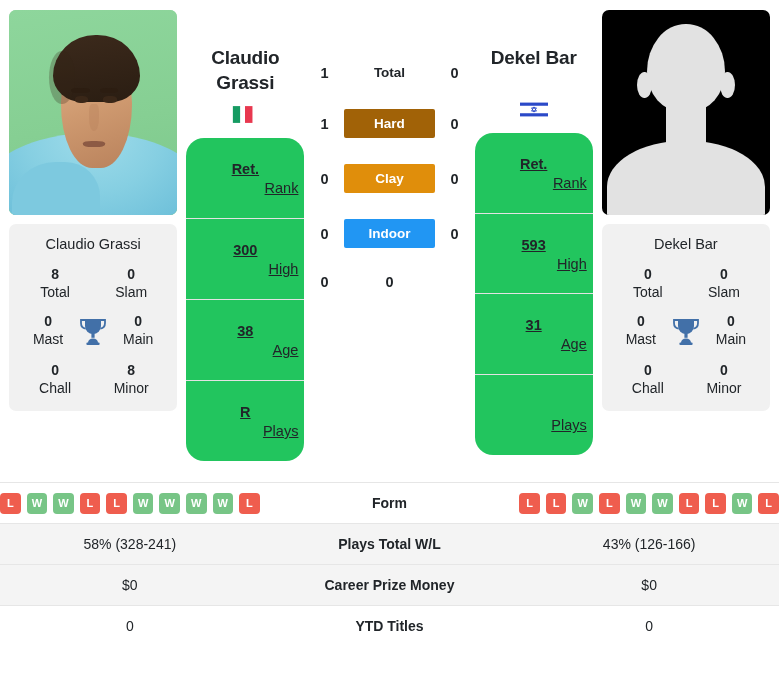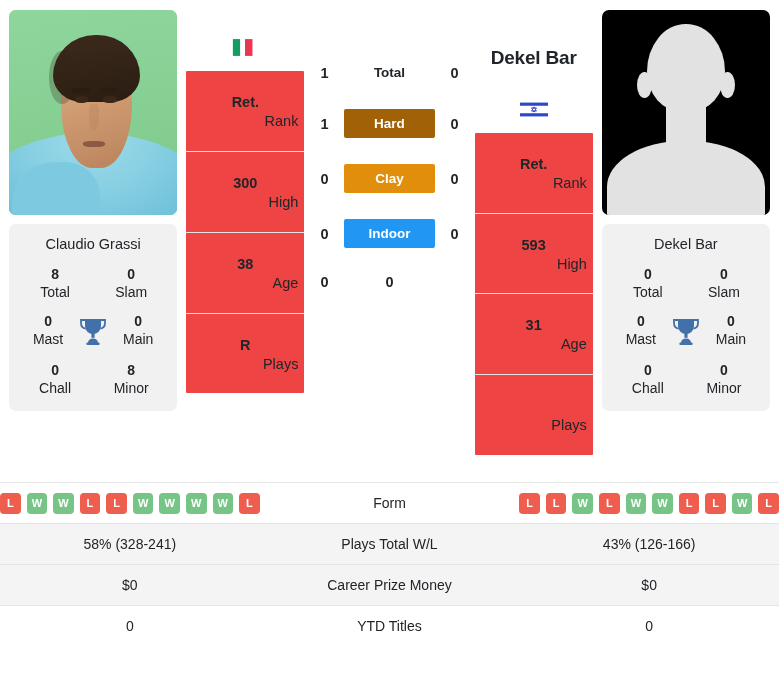--- a/index.html
+++ b/index.html
@@ -88,42 +88,42 @@
 
   
   .pname {
     text-align:center; font-size:19px; font-weight:700;
     line-height:1.3; letter-spacing:-.2px; padding: 18px 2px 0 2px;
   }
   .flagwrap { display:flex; justify-content:center; padding-top:10px; }
   .flag { width:28px; height:19px; display:block; }
 
   
-  .statstack { background:#ef4444; border-radius:1px; overflow:hidden; }
+  .statstack { background:#22c55e; border-radius:18px; overflow:hidden;text-decoration:underline; }
   .statbox { padding: 22px 6px 20px 6px; text-align:center; border-bottom:1px solid #e3e3e3; }
   .statbox:last-child { border-bottom: none; }
   .sval { font-size:14.5px; font-weight:700; line-height:1.3; min-height:19px; }
   .slab { font-size:14.5px; line-height:1.3;text-align:right; }
 
   
   .srow { display:grid; grid-template-columns: 40px 1fr 40px; align-items:center; margin-bottom: 26px; }
   .srow:last-child { margin-bottom: 0; }
   .sc { font-size:14.5px; font-weight:700; text-align:center; }
   .badge {
     text-align:center; color:#ffffff; font-size:13.5px; font-weight:700;
     padding: 7px 0; border-radius: 2px;
   }
   .badge.plain { color:#212529; font-weight:700; background:transparent; padding: 3px 0; }
 
   
   .tbl { width: 100%; border-collapse: collapse; table-layout: fixed; }
   .tbl td { height: 41px; vertical-align: middle; text-align:center; font-size:14px;
             border-top: 1px solid #e6e6e6; }
   .tbl tr.alt td { background: #f4f4f4; }
-  .tbl td.mid { font-weight:400; }
+  .tbl td.mid { font-weight:700; }
   .formcell { display:flex; justify-content:center; gap:6px; }
   .fb {
     width:21px; height:21px; border-radius:4px; color:#fff;
     font-size:11px; font-weight:700; display:flex; align-items:center; justify-content:center;
   }
   .fb.W { background:#77c586; }
   .fb.L { background:#ef5d4e; }
 </style>
 </head>
 <body>
@@ -187,20 +187,24 @@
           </div>
           <div class="gcell">
             <div class="gval">8</div>
             <div class="glab">Minor</div>
           </div>
         </div>
       </div>
     </div>
 
     <div class="col-stats">
+      <div class="pname">
+        <span>Claudio</span><br>
+        <span>Grassi</span>
+      </div>
       <div class="flagwrap">
         <svg class="flag" viewBox="0 0 30 20">
           <rect x="0" y="0" width="10" height="20" fill="#ffffff"></rect>
           <rect x="2" y="1" width="8" height="18" fill="#169b62"></rect>
           <rect x="10" y="1" width="5" height="18" fill="#ffffff"></rect>
           <rect x="15" y="1" width="8" height="18" fill="#e8384f"></rect>
         </svg>
       </div>
       <div class="statstack" style="margin-top:14px">
         <div class="statbox">

